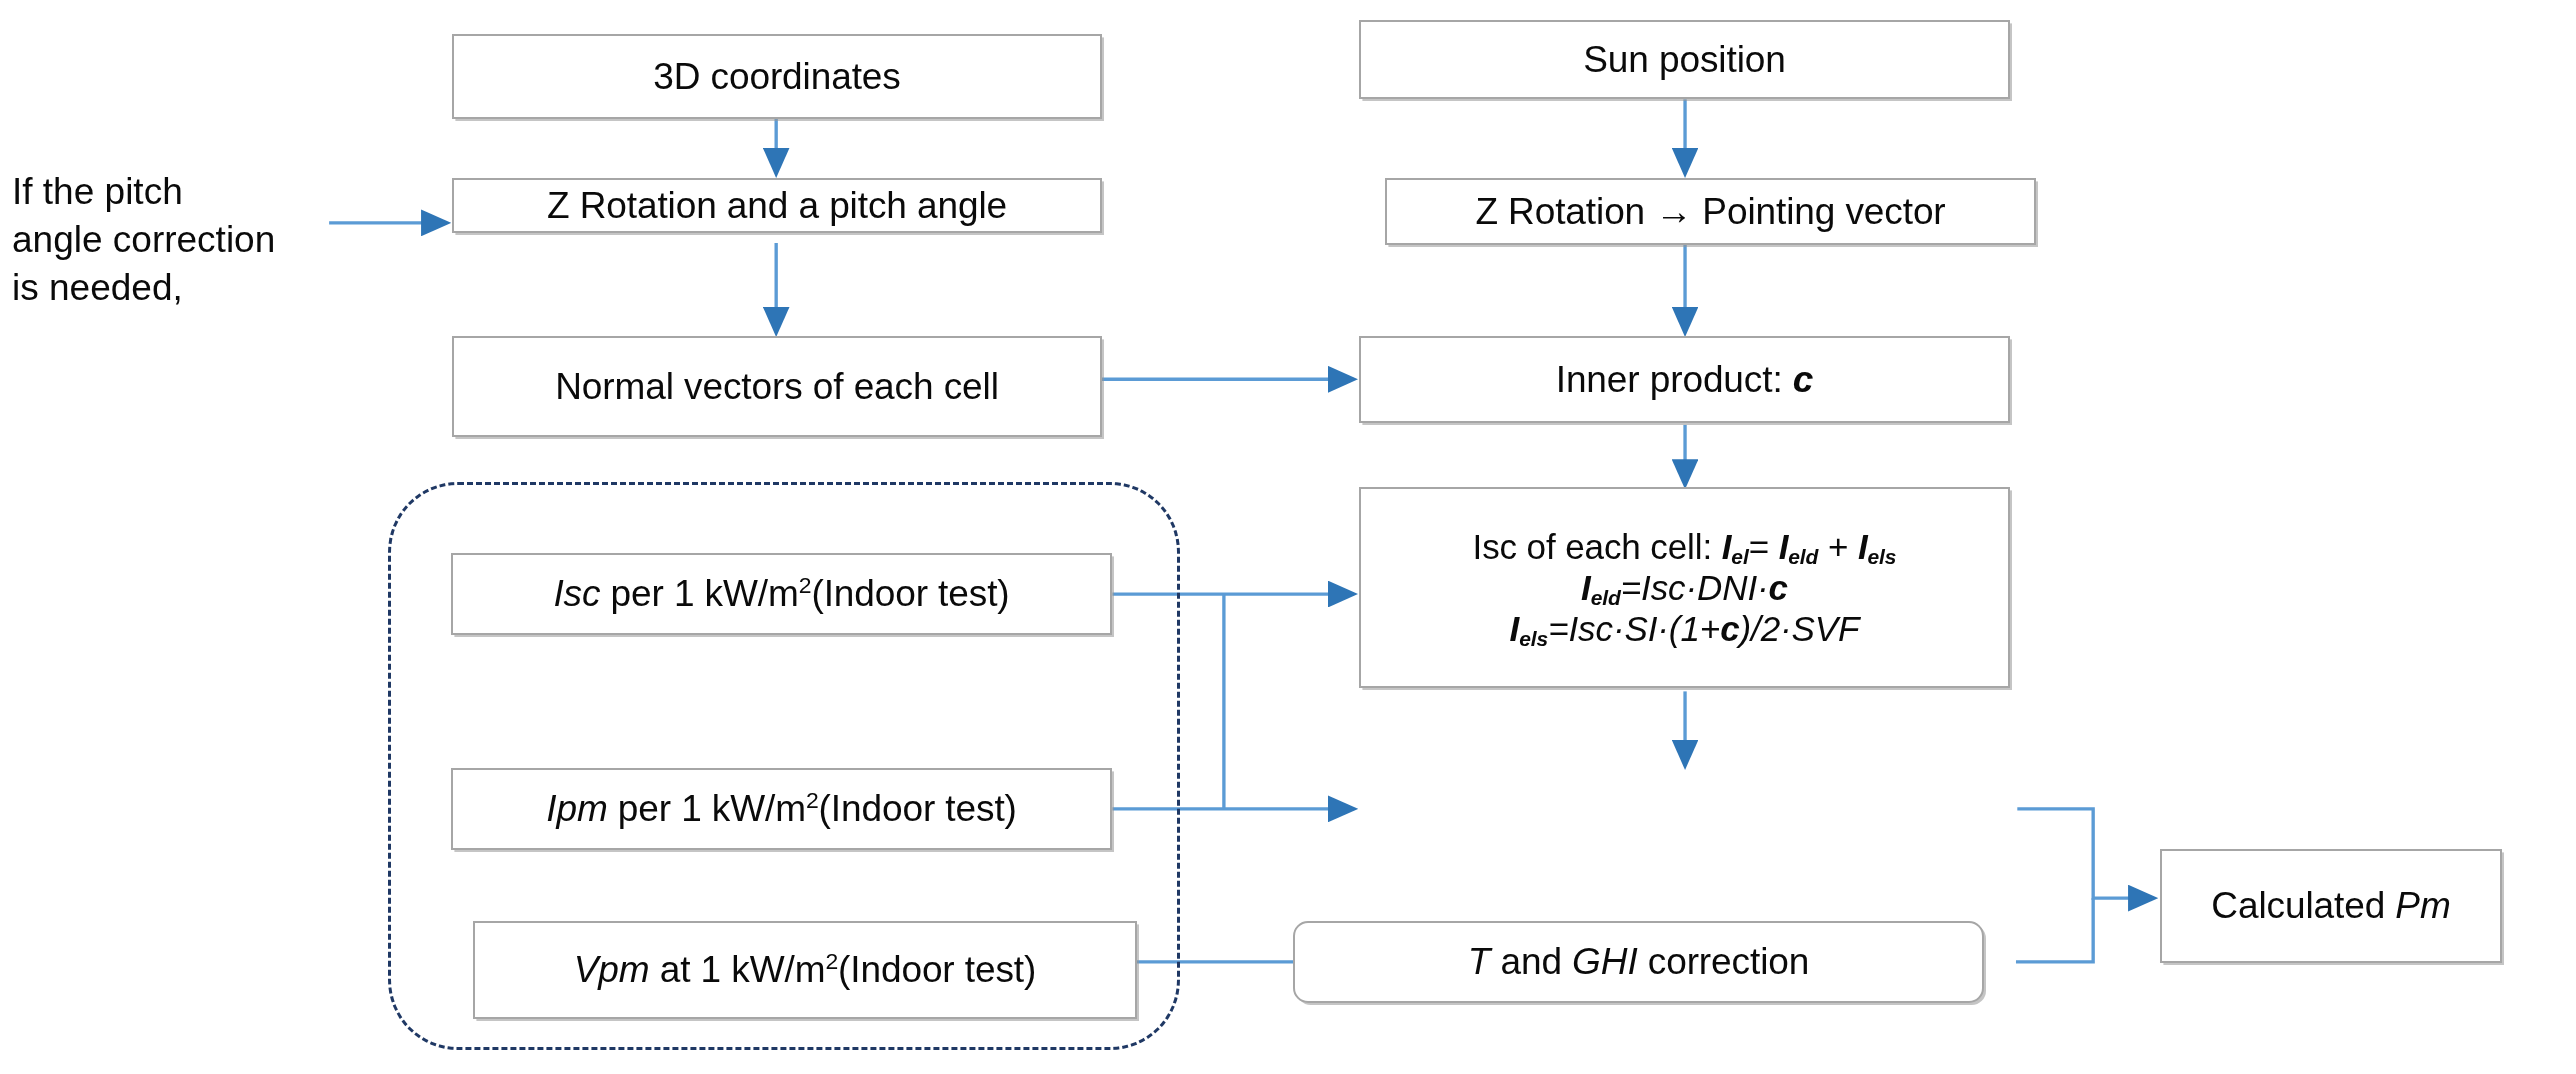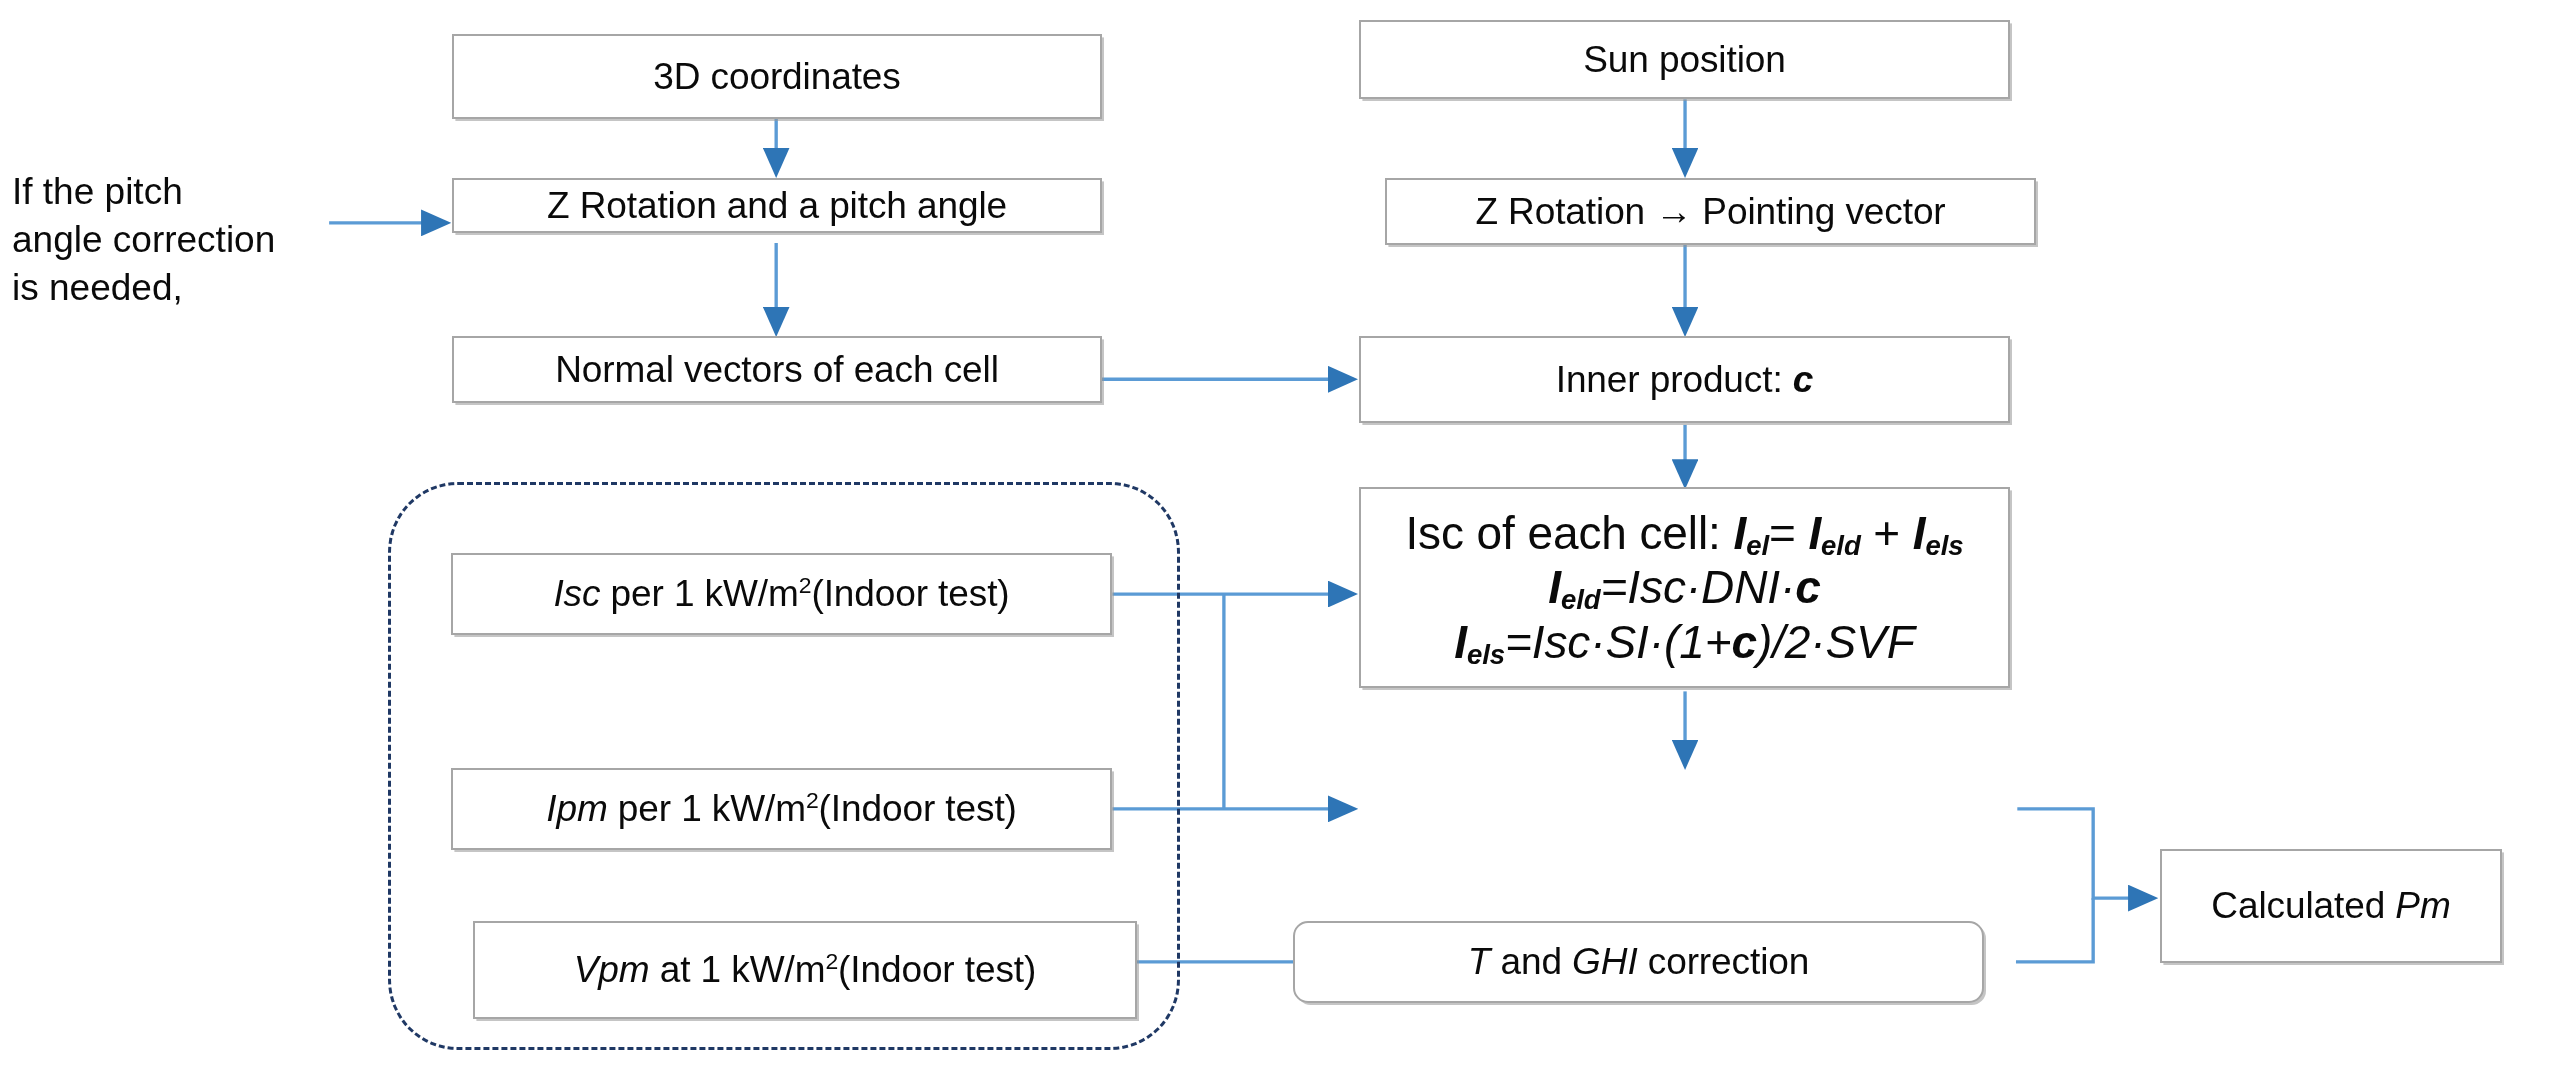--- a/index.html
+++ b/index.html
@@ -123,21 +123,21 @@
 is needed,</div>
 
   <div class="node" style="left:452px; top:34px; width:650px; height:85px;">
     <span class="txt">3D coordinates</span>
   </div>
 
   <div class="node" style="left:452px; top:178px; width:650px; height:55px;">
     <span class="txt">Z Rotation and a pitch angle</span>
   </div>
 
-  <div class="node" style="left:452px; top:336px; width:650px; height:67px;">
+  <div class="node" style="left:452px; top:336px; width:650px; height:101px;">
     <span class="txt">Normal vectors of each cell</span>
   </div>
 
   <div class="node" style="left:451px; top:553px; width:661px; height:82px;">
     <span class="txt"><i>Isc</i><span> per 1 kW/m</span><sup>2</sup><span>(Indoor test)</span></span>
   </div>
 
   <div class="node" style="left:451px; top:768px; width:661px; height:82px;">
     <span class="txt"><i>Ipm</i><span> per 1 kW/m</span><sup>2</sup><span>(Indoor test)</span></span>
   </div>
@@ -151,21 +151,21 @@
   </div>
 
   <div class="node" style="left:1359px; top:178px; width:651px; height:67px;margin-left:26px;">
     <span class="txt">Z Rotation → Pointing vector</span>
   </div>
 
   <div class="node" style="left:1359px; top:336px; width:651px; height:87px;">
     <span class="txt"><span>Inner product: </span><b>c</b></span>
   </div>
 
-  <div class="node formula" style="left:1359px; top:487px; width:651px; height:201px; font-size:46px;">
+  <div class="node formula" style="left:1359px; top:487px; width:651px; height:201px; font-size:35px;">
     <span class="line"><span>Isc of each cell: </span><b>I</b><b><sub>el</sub></b><span>= </span><b>I</b><b><sub>eld</sub></b><span> + </span><b>I</b><b><sub>els</sub></b></span>
 
     <span class="line"><b>I</b><b><sub>eld</sub></b><i>=Isc·DNI·</i><b>c</b></span>
 
     <span class="line"><b>I</b><b><sub>els</sub></b><i>=Isc·SI·(1+</i><b>c</b><i>)/2·SVF</i></span>
   </div>
 
 
   <div class="node" style="left:1293px; top:921px; width:691px; height:82px;border-radius:15px;">
     <span class="txt"><i>T</i><span> and </span><i>GHI</i><span> correction</span></span>

